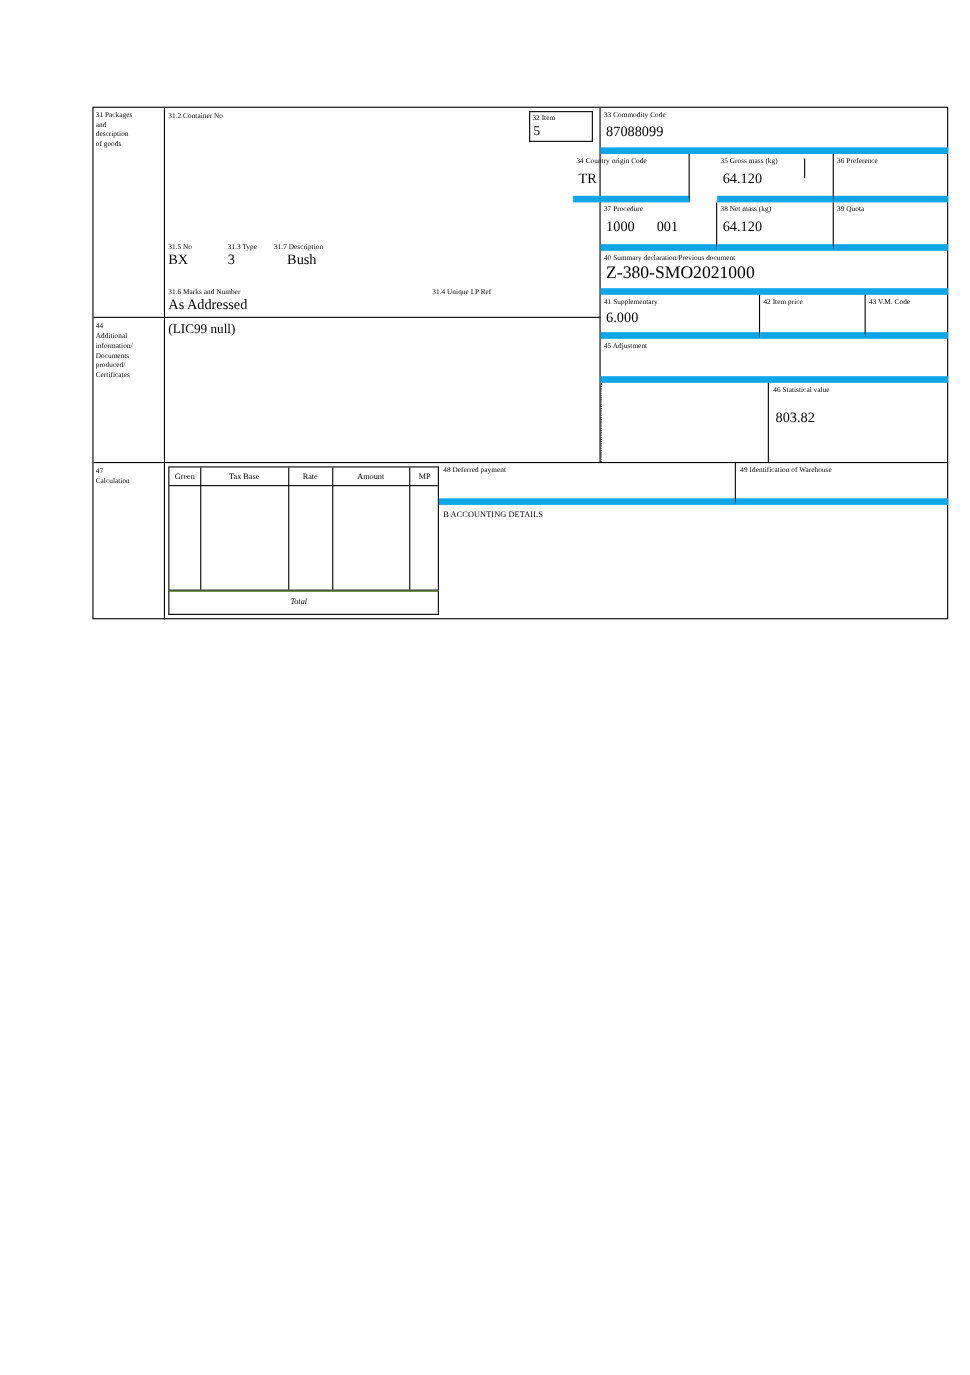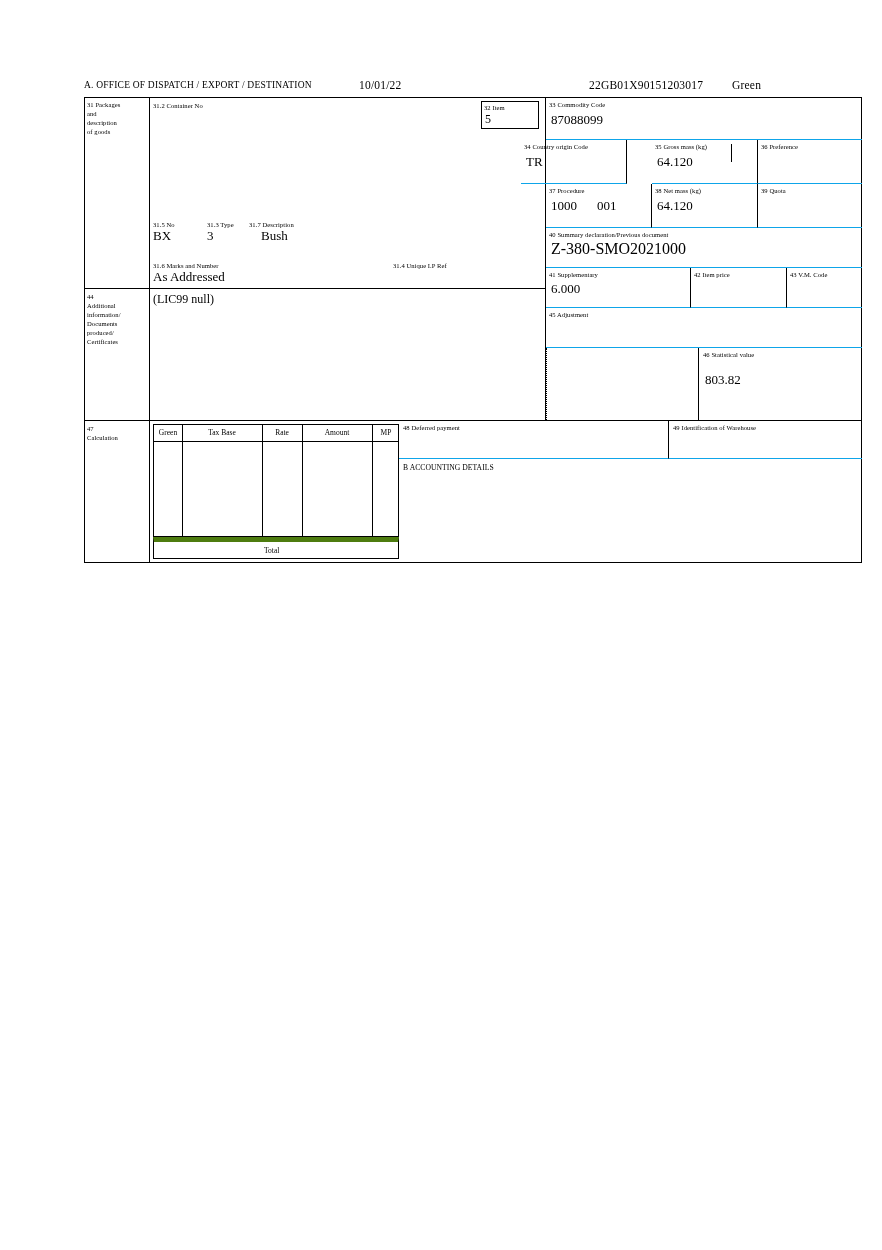--- a/index.html
+++ b/index.html
@@ -73,23 +73,23 @@
     font-size: 6.6px;
     line-height: 9px;
     letter-spacing: .05px;
     white-space: nowrap;
   }
   .val {
     font-size: 12px;
     line-height: 14px;
   }
   .val-sm { font-size: 11px; }
-  .bt { border-top: 5px solid #4d7c0f; }
+  .bt { border-top: 1px solid #4d7c0f; font-style: italic; }
   .bl { border-left: 1px solid #000; }
-  .bb { border-bottom: 1px solid #0ea5e9; }
+  .bb { border-bottom: 6px solid #0ea5e9; }
   .br { border-right: 1px solid #000; }
 
   
   .vdiv {
     position: absolute;
     width: 0;
     border-left: 1px solid #000;
   }
   .hdiv {
     position: absolute;
@@ -135,26 +135,20 @@
   .totalLbl {
     position: absolute;
     font-size: 7.5px;
   }
 </style>
 </head>
 <body>
 
 <div class="page">
 
-  <div class="hdr">
-    <span class="office">A.  OFFICE OF DISPATCH / EXPORT / DESTINATION</span>
-    <span class="date">10/01/22</span>
-    <span class="mrn">22GB01X90151203017</span>
-    <span class="lane">Green</span>
-  </div>
 
   <div class="frame">
 
     <div class="vdiv" style="left:460px; top:0px; height:322px;"></div>
 
     <div class="vdiv" style="left:64px; top:0px; height:465px;"></div>
 
     <div class="cell" style="left:2px; top:2px; width:62px; height:60px;">
       <div class="lbl">31 Packages</div>
       <div class="lbl">and</div>

